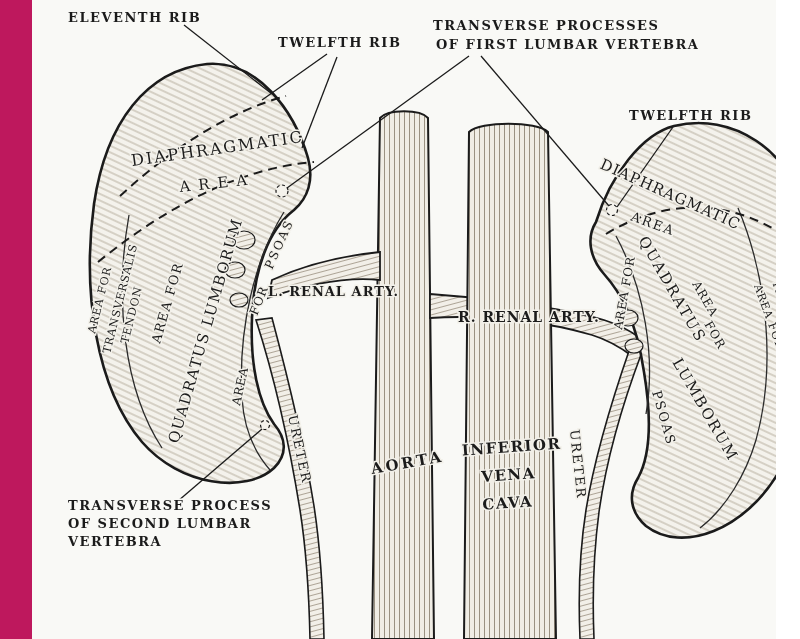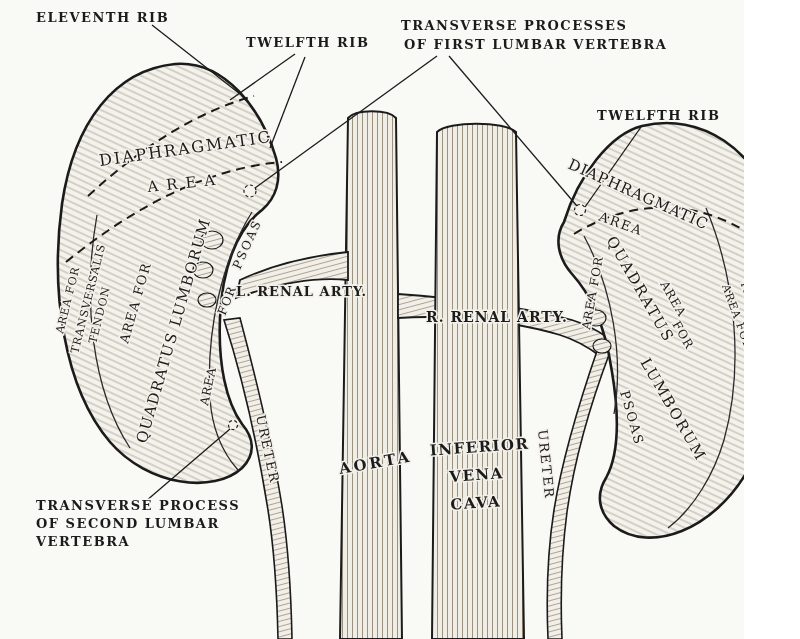--- a/index.html
+++ b/index.html
@@ -1,19 +1,20 @@
 <!DOCTYPE html>
 <html><head>
 <meta charset="utf-8">
 <style>
   html,body{margin:0;padding:0;background:#ffffff;}
   .stage{
     width:744px;height:639px;position:relative;overflow:hidden;
     background:#be185d;
     font-family:"DejaVu Serif", serif;
+    padding-left:32px;
   }
   svg{display:block}
   text{
     font-family:"DejaVu Serif", serif;
     fill:#1b1b1b;
   }
   .cap{          
     font-size:13px;
     font-weight:bold;
     letter-spacing:1.5px;

